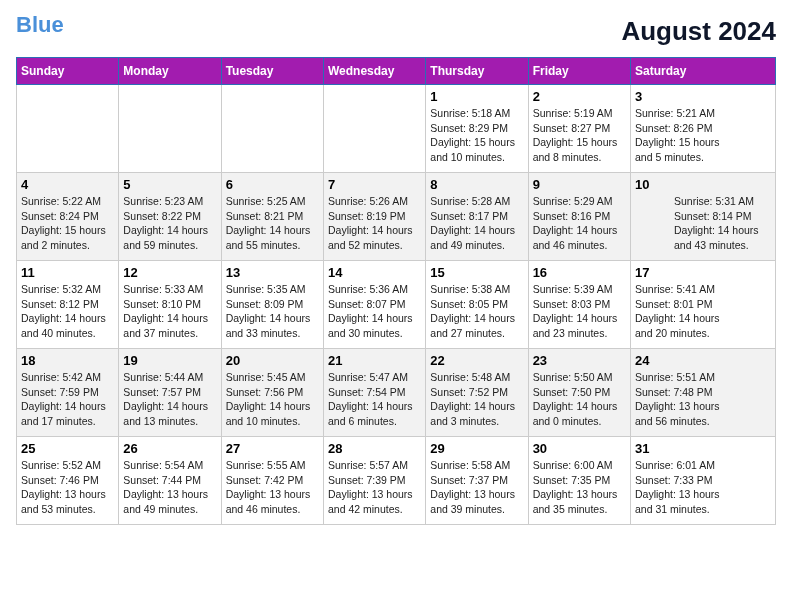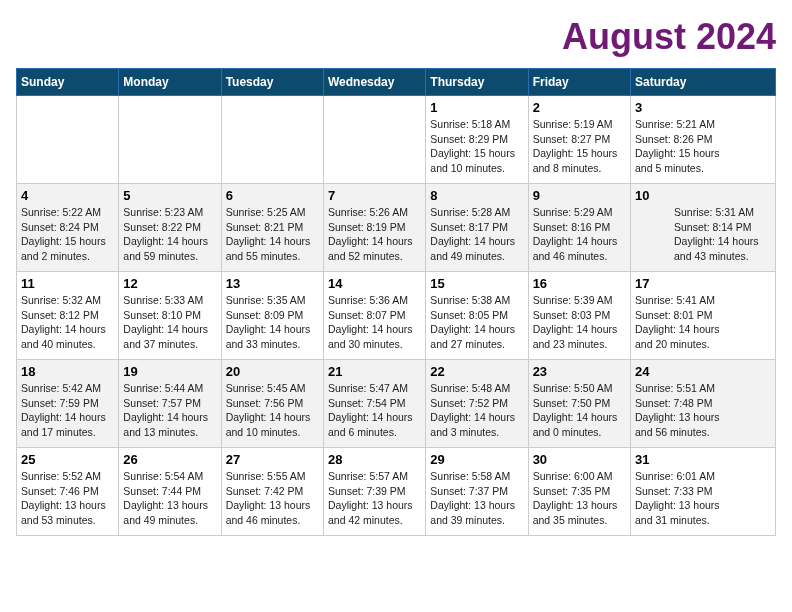--- a/index.html
+++ b/index.html
@@ -29,36 +29,36 @@
     .logo-icon {
       width: 18px;
       height: 18px;
       margin-left: 2px;
       margin-top: -8px;
     }
     .title-block {
       text-align: right;
     }
     .title-block h1 {
-      font-size: 36px;
+      font-size: 26px;
       font-weight: bold;
-      color: #701a75;
+      color: #0f172a;
     }
     .title-block h2 {
       font-size: 16px;
       color: #444;
       font-weight: normal;
     }
     table {
       width: 100%;
       border-collapse: collapse;
       font-size: 11px;
     }
     thead tr {
-      background: #0c4a6e;
+      background: #a21caf;
       color: #fff;
     }
     thead th {
       padding: 6px 4px;
       text-align: left;
       font-size: 12px;
       font-weight: bold;
       border: 1px solid #2a6db5;
     }
     tbody tr td {
@@ -85,20 +85,21 @@
       font-size: 10.5px;
       line-height: 1.4;
     }
   </style>
 </head>
 <body>
 
 <div class="header">
   <div class="logo">
     <div>
+      <div style="font-size:22px;font-weight:bold;color:#4a90d9;margin-top:-4px;">Blue</div>
     </div>
   </div>
   <div class="title-block">
     <h1>August 2024</h1>
   </div>
 </div>
 
 <table>
   <thead>
     <tr>

